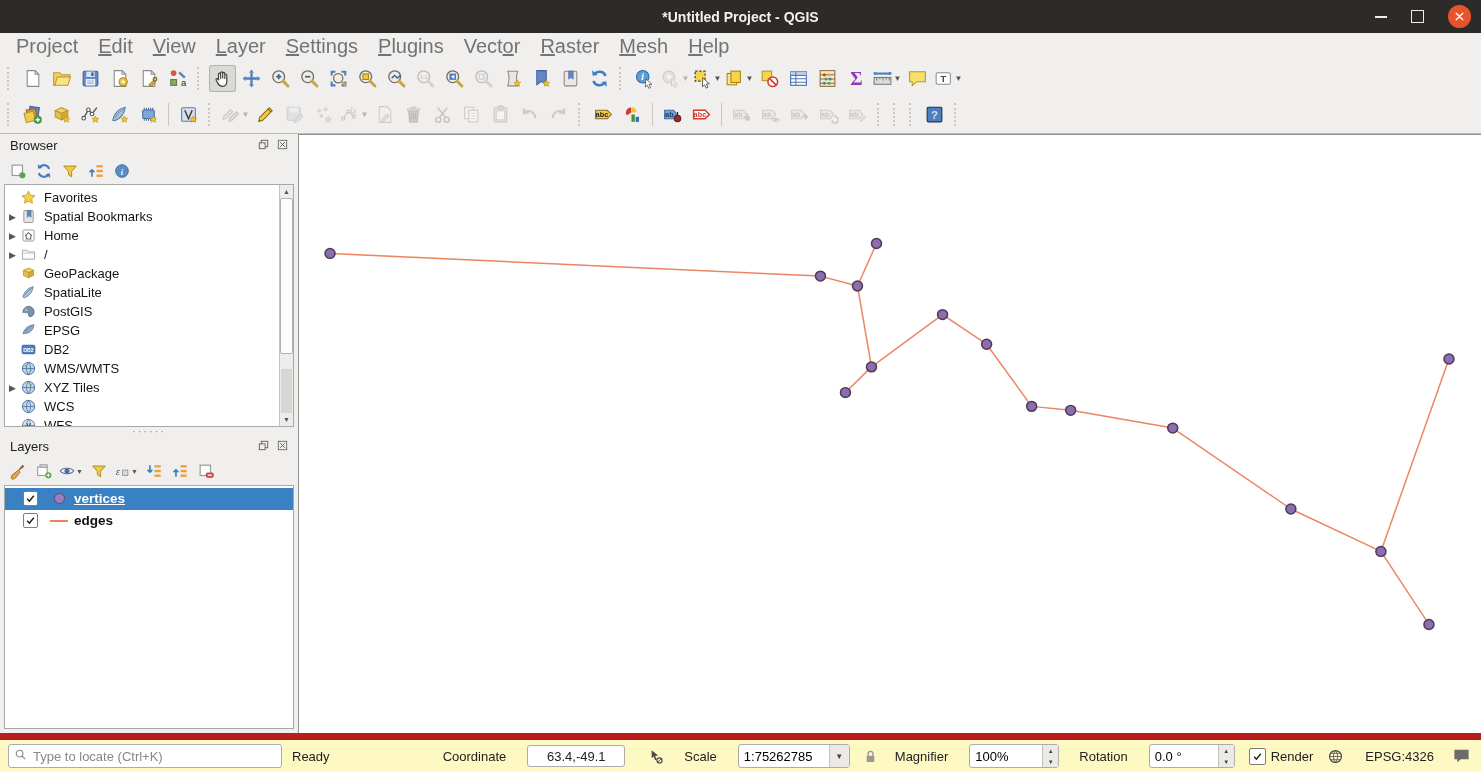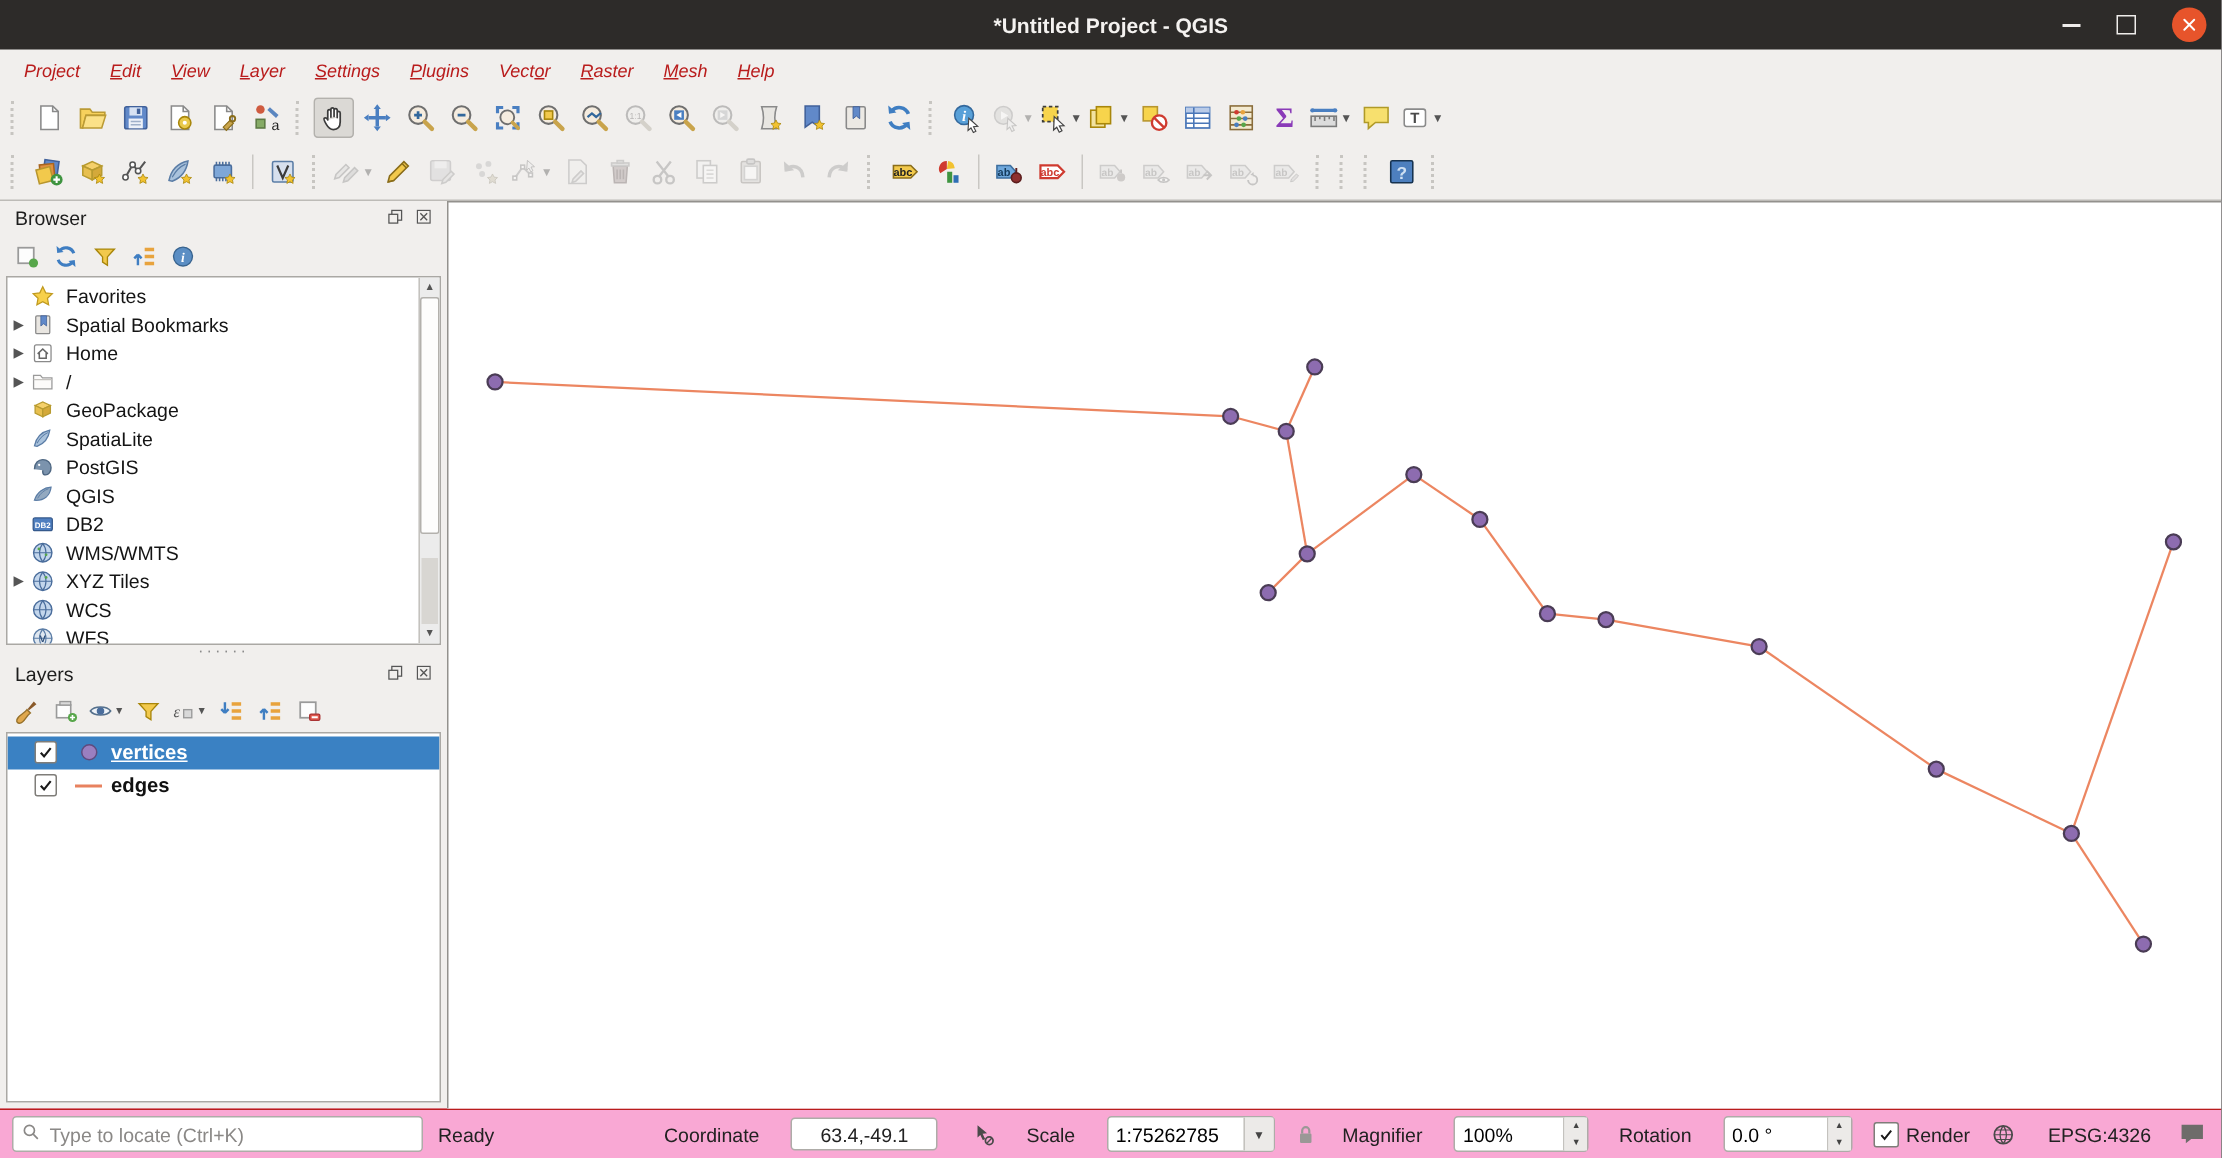--- a/index.html
+++ b/index.html
@@ -8,21 +8,21 @@
           display:flex;flex-direction:column;justify-content:flex-end;}
   
   .titlebar{height:33px;background:#2d2b29;position:relative;flex:none;display:flex;align-items:center;}
   .tb-title{position:absolute;left:0;right:0;text-align:center;color:#f4f2f0;font-weight:bold;font-size:14px;}
   .tb-controls{position:absolute;right:10px;top:0;height:33px;display:flex;align-items:center;gap:24px;}
   .tb-min{width:12px;height:2px;background:#efedeb;}
   .tb-max{width:11px;height:11px;border:1.5px solid #efedeb;}
   .tb-close{width:23px;height:23px;border-radius:50%;background:#e7542b;display:flex;align-items:center;justify-content:center;}
   .tb-close svg{width:11px;height:11px;}
   
-  .menubar{height:27px;flex:none;display:flex;align-items:center;padding-left:6px;font-size:12px;color:#b91c1c;background:#f1efed;font-style:italic;}
+  .menubar{height:27px;flex:none;display:flex;align-items:center;padding-left:6px;font-size:20px;color:#737373;background:#f1efed;}
   .menu-item{padding:3px 10px;border-radius:3px;}
   .menu-item span.u{text-decoration:underline;}
   
   .toolbar{flex:none;display:flex;align-items:center;background:#f1efed;padding-left:2px;}
   .toolbar.r1{height:36px;}
   .toolbar.r2{height:37px;border-bottom:1px solid #bdbbb7;}
   .tbtn{height:27px;min-width:27px;margin:0 1px;display:flex;align-items:center;justify-content:center;border-radius:3px;}
   .tbtn svg{width:21px;height:21px;flex:none;}
   .tbtn.active{background:#dbd9d5;box-shadow:inset 0 0 0 1px #b3b1ad;}
   .tbtn.disabled{opacity:.4;filter:grayscale(.85);}
@@ -59,21 +59,21 @@
   .lrow.selected .lname{text-decoration:underline;}
   .cbx{width:13px;height:13px;background:#fff;border:1px solid #7f7d79;border-radius:2px;flex:none;display:flex;align-items:center;justify-content:center;}
   .cbx svg{width:11px;height:11px;}
   .lmark{width:26px;display:flex;align-items:center;justify-content:center;flex:none;margin:0 2px 0 8px;}
   .dotmark{width:9px;height:9px;border-radius:50%;}
   .linemark{width:18px;height:2px;}
   
   .canvas{flex:1;background:#fff;border-left:1px solid #93918d;border-top:1px solid #93918d;position:relative;min-width:0;}
   .canvas svg{position:absolute;inset:0;width:100%;height:100%;}
   
-  .statusbar{height:32px;flex:none;display:flex;align-items:center;background:#f9a8d4;border-top:1px solid #b91c1c;
+  .statusbar{height:32px;flex:none;display:flex;align-items:center;background:#fef9c3;border-top:7px solid #b91c1c;
              padding:0 10px 0 8px;font-size:13px;color:#222;}
   .locate{position:relative;flex:none;}
   .locate input{width:244px;height:18px;border:1px solid #aeaca8;border-radius:3px;background:#fff;
                 padding:2px 4px 2px 24px;font-size:13px;color:#333;font-family:inherit;outline:none;}
   .locate input::placeholder{color:#8a8886;}
   .locate .sic{position:absolute;left:6px;top:4px;width:14px;height:14px;}
   .sic svg,.stic svg{width:100%;height:100%;display:block;}
   .ready{margin-left:10px;}
   .spacer{flex:1;}
   .sgrp{display:flex;align-items:center;flex:none;gap:15px;}
@@ -673,21 +673,21 @@
                   <circle cx="7.2" cy="8.2" r=".9" fill="#fff"></circle>
                 </svg></span>
               <span>PostGIS</span>
             </div>
             <div class="trow">
               <span class="exp"></span>
               <span class="ticon"><svg viewBox="0 0 20 20">
                   <path d="M3.5 13.5C5.5 7 11 3.5 16.5 3.2c-.8 6.3-5 10.8-13 10.3z" fill="#93a9c0" stroke="#5b7da6"></path>
                   <path d="M6 12C8 8 11.5 5.5 14.5 4.5" fill="none" stroke="#5b7da6" stroke-width=".7"></path>
                 </svg></span>
-              <span>QGIS</span>
+              <span>EPSG</span>
             </div>
             <div class="trow">
               <span class="exp"></span>
               <span class="ticon"><svg viewBox="0 0 20 20">
                   <rect x="2.5" y="5" width="15" height="10" rx="1.5" fill="#4f7fc0" stroke="#35598c"></rect>
                   <text x="10" y="12.8" font-size="6.2" font-weight="bold" fill="#fff" text-anchor="middle" font-family="sans-serif">DB2</text>
                 </svg></span>
               <span>DB2</span>
             </div>
             <div class="trow">

